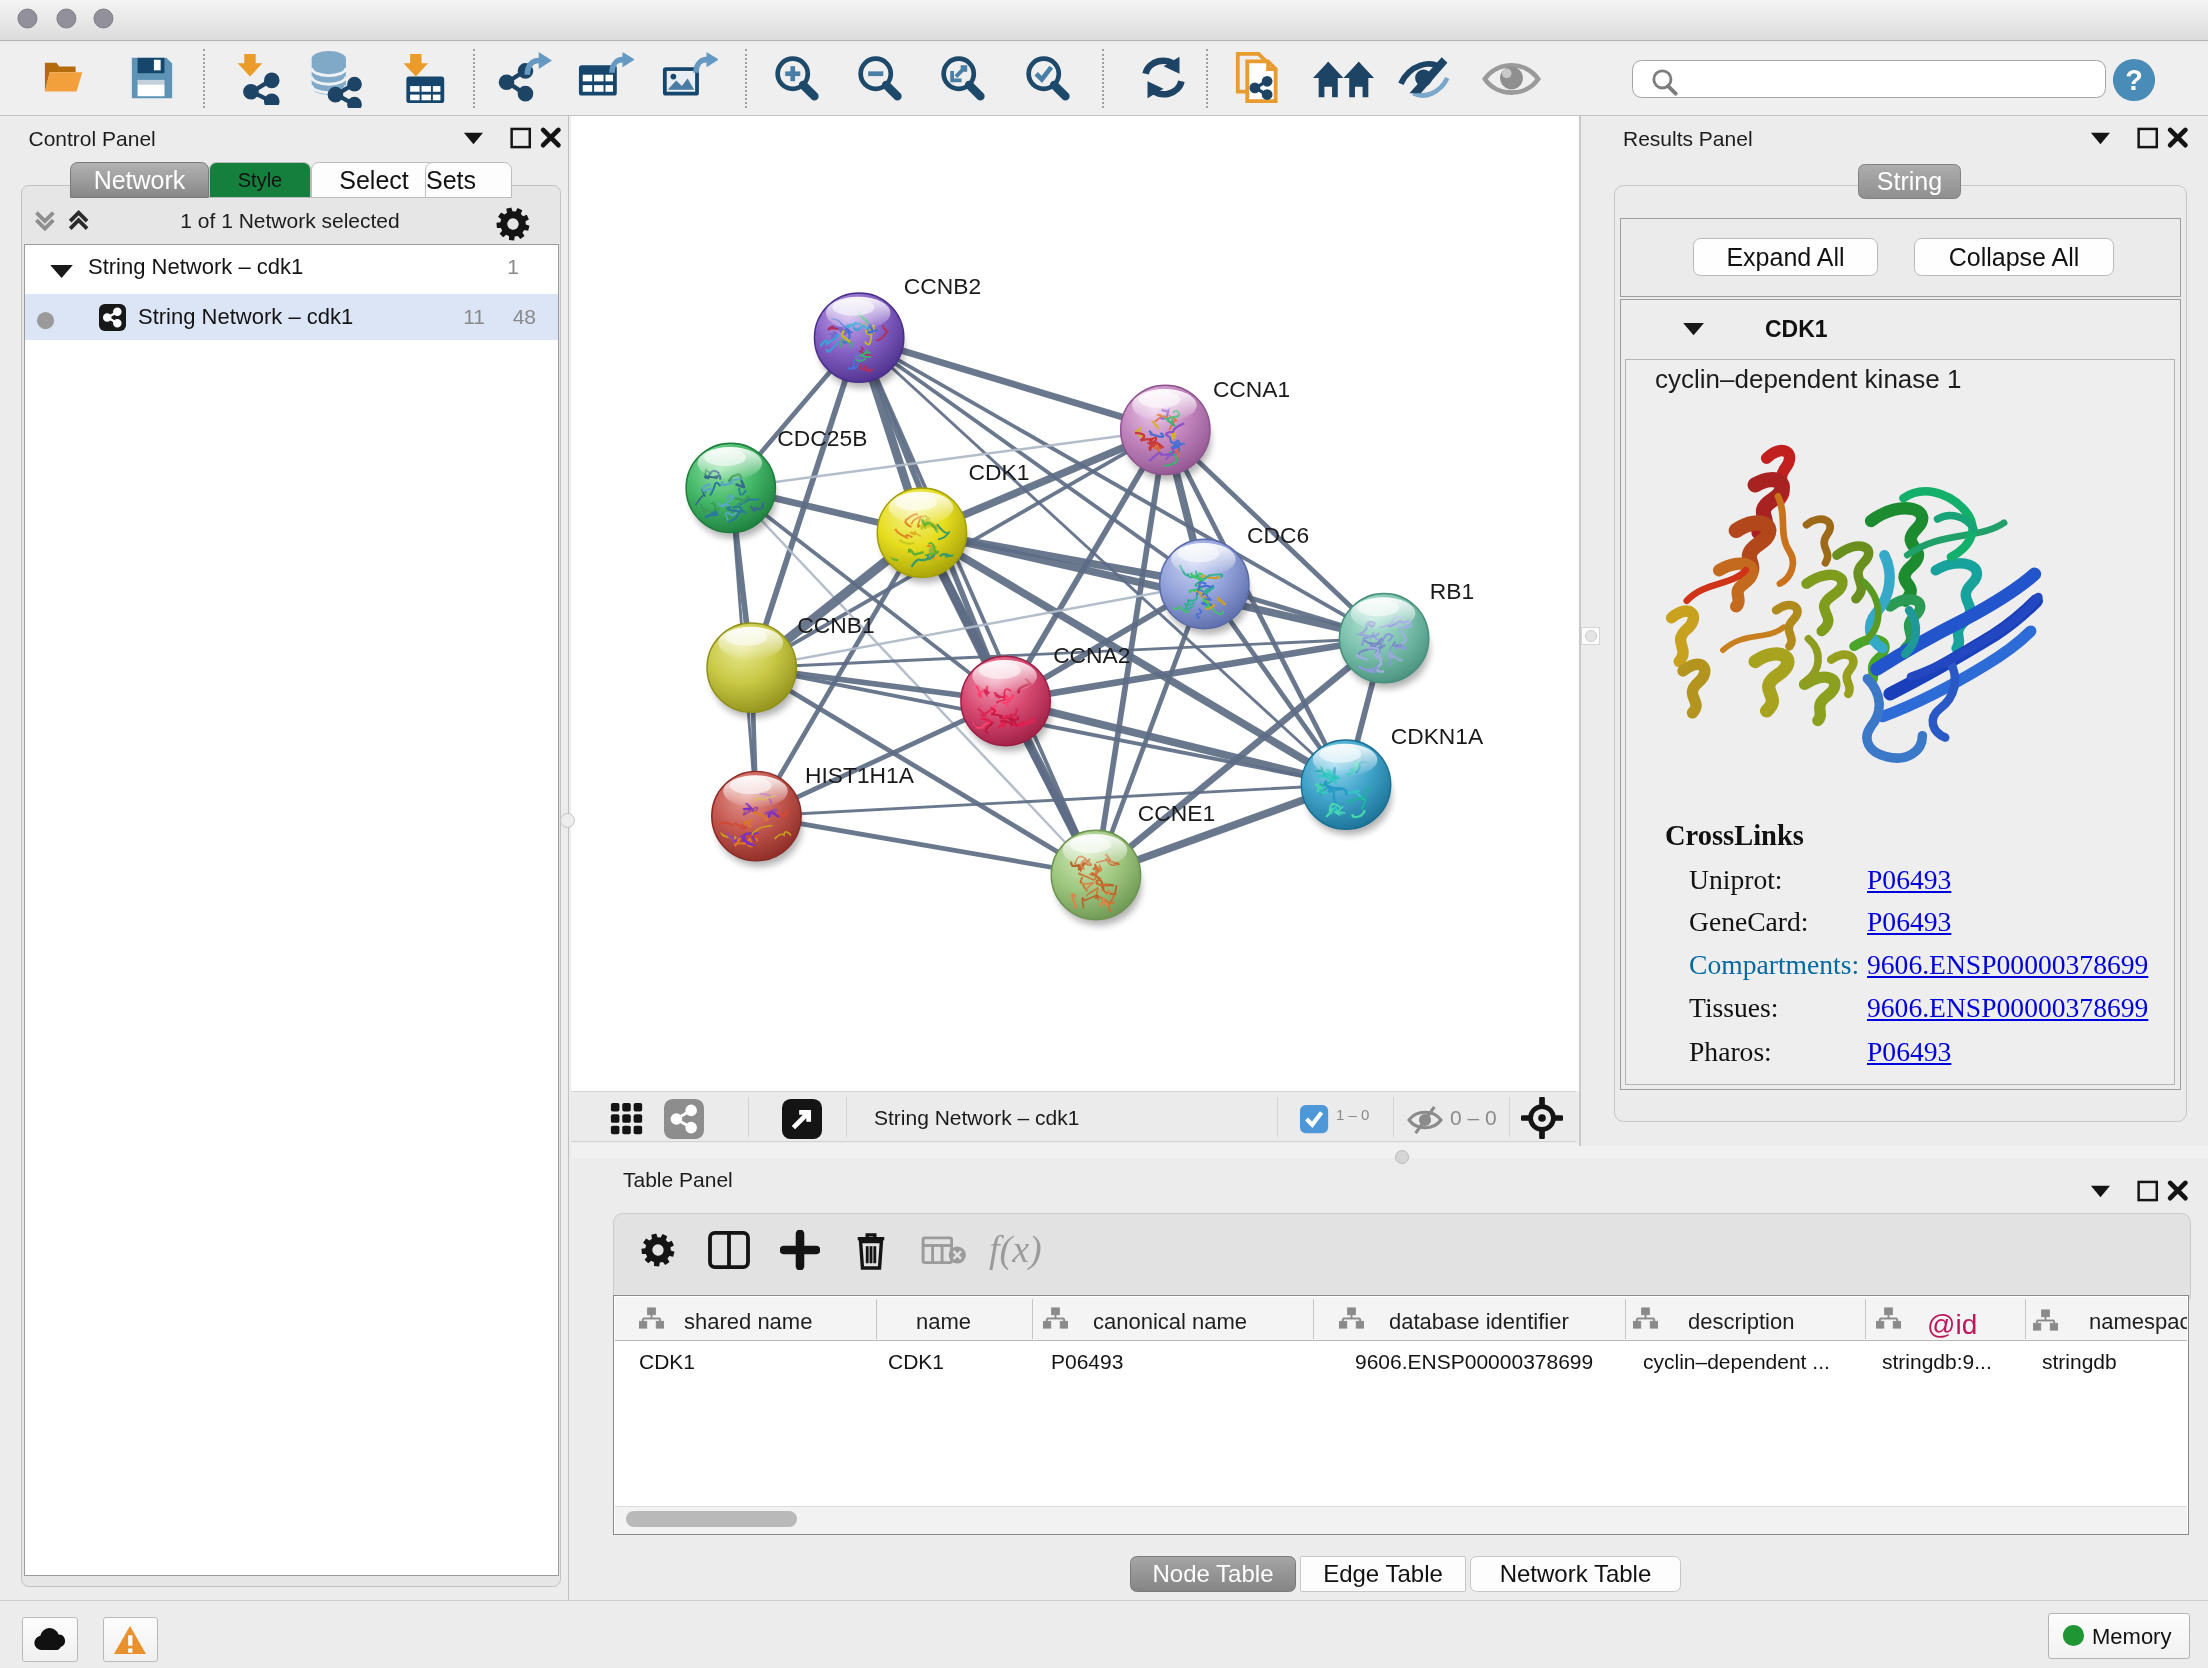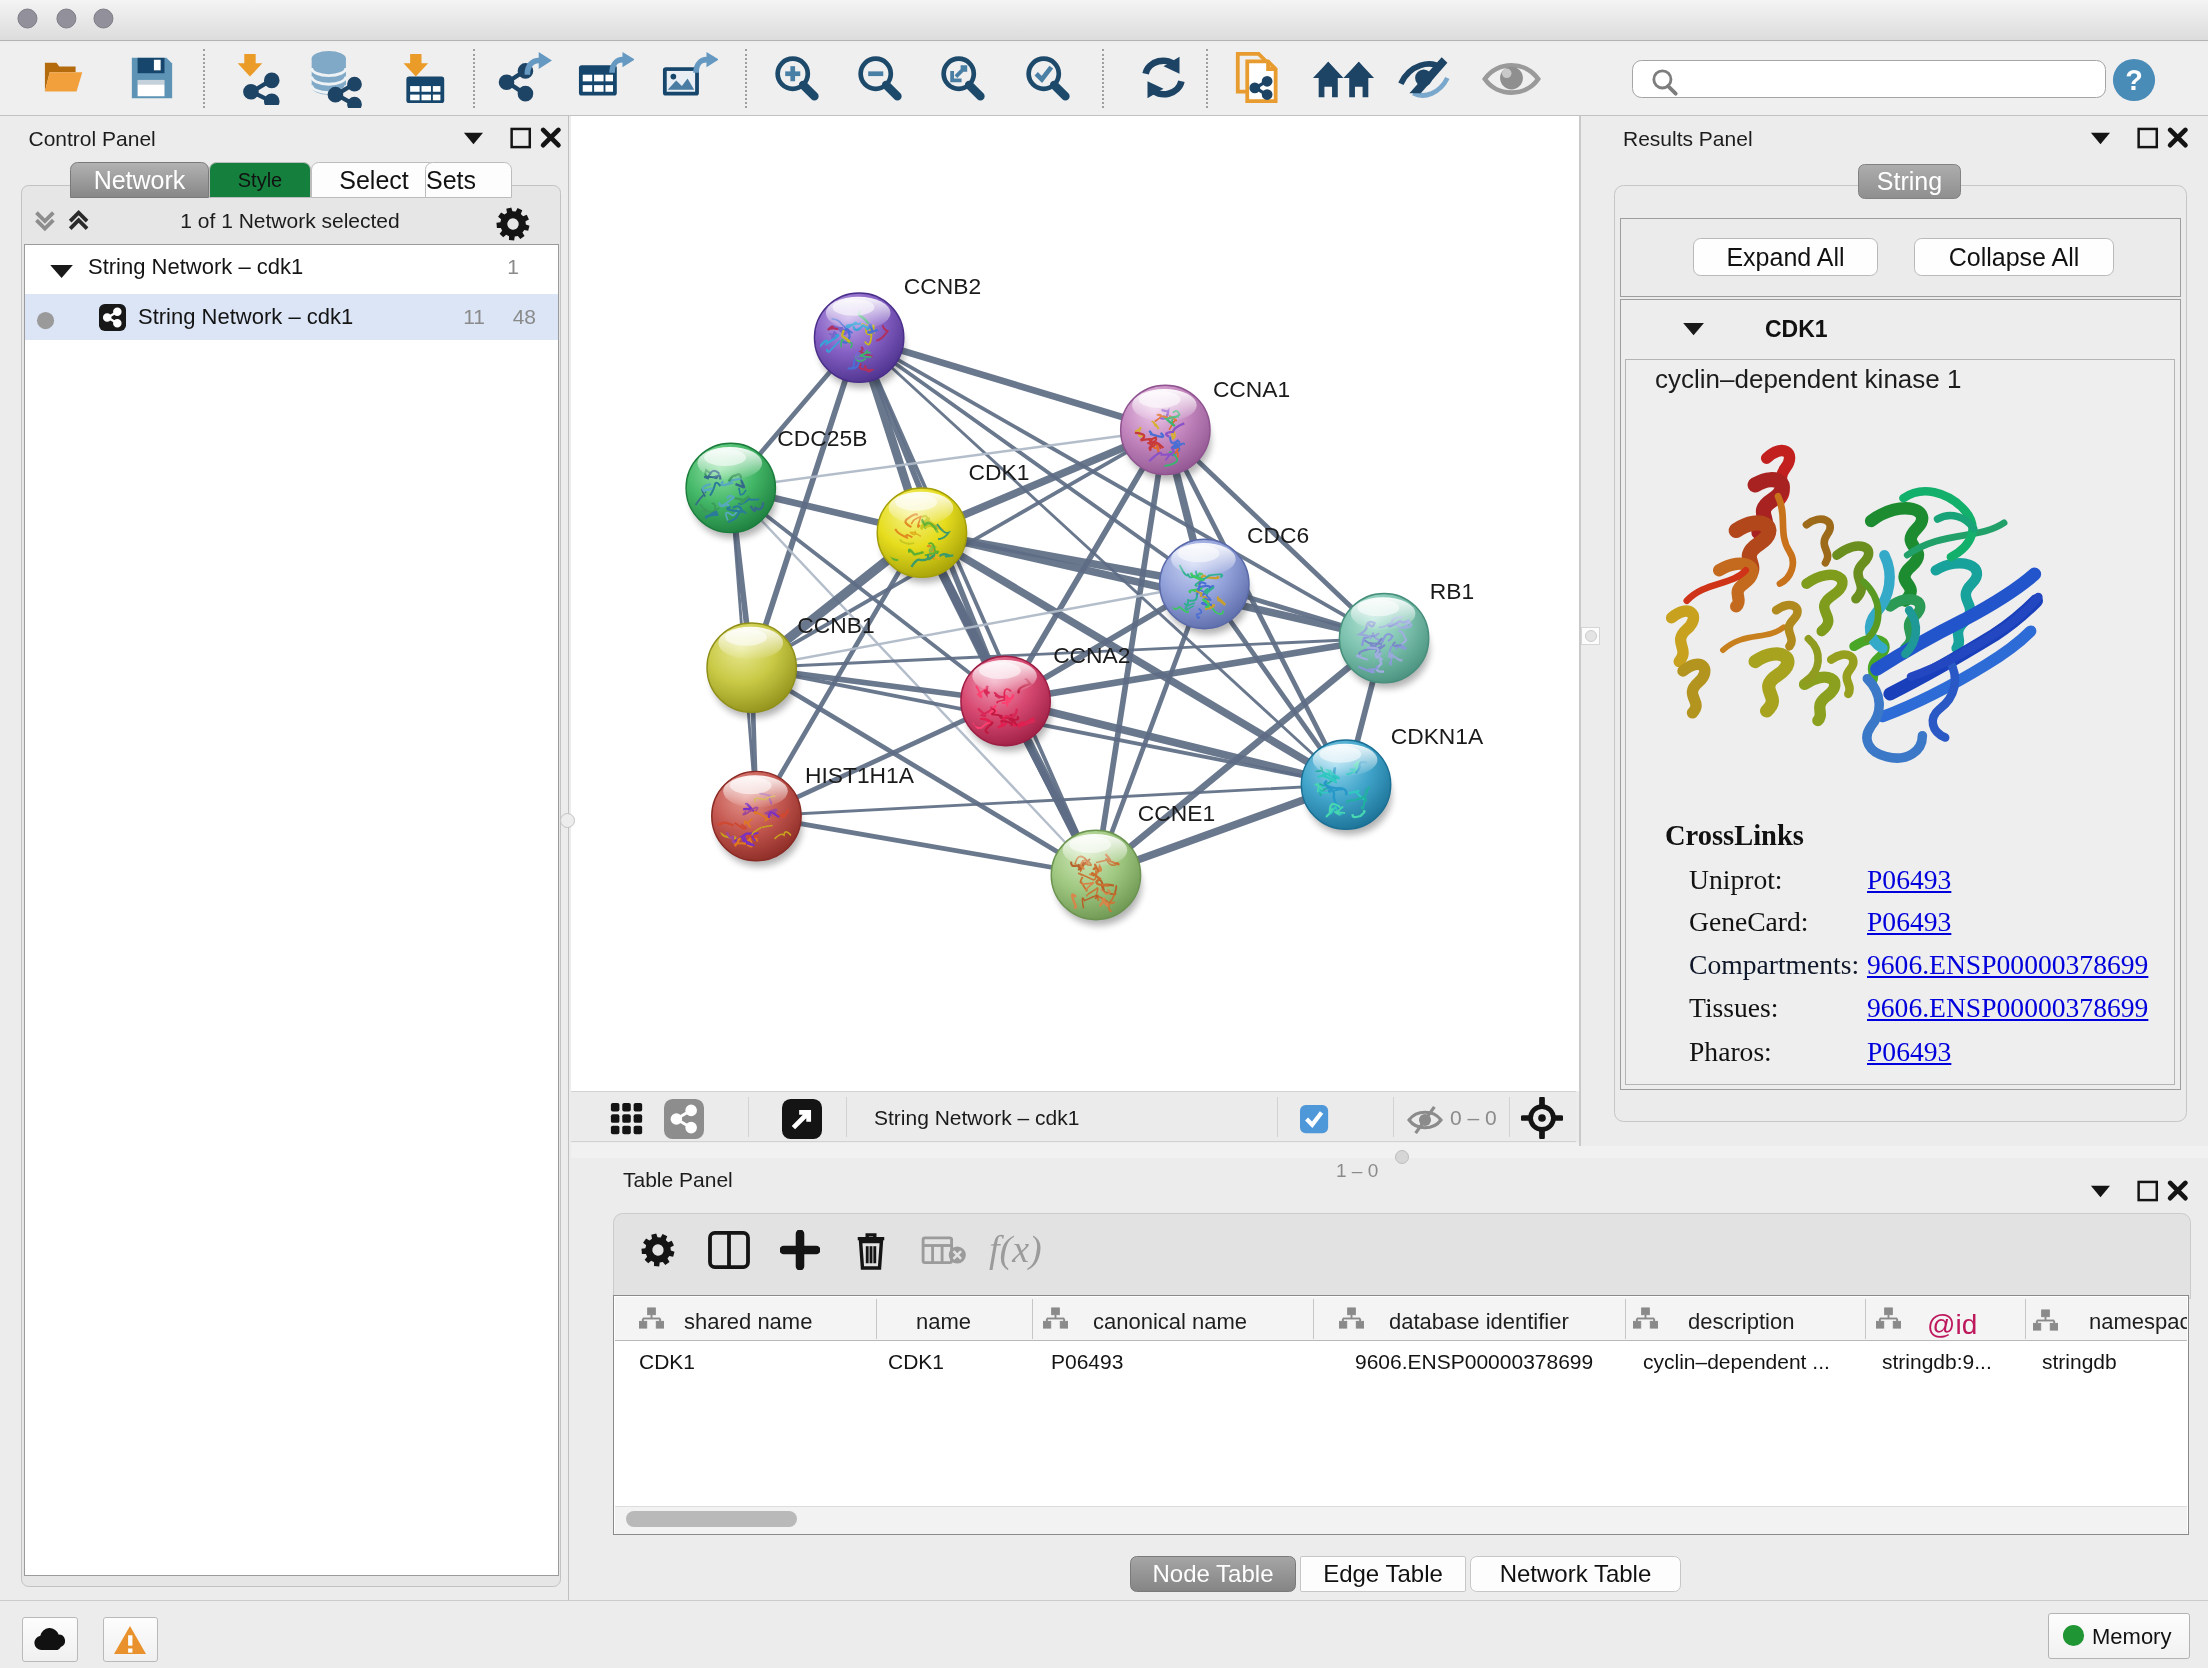--- a/index.html
+++ b/index.html
@@ -722,21 +722,21 @@
 <rect x="0" y="0" width="42" height="42" rx="9" fill="#141414"></rect>
 <path d="M12 30 L26 16 M18 14 L28 14 L28 24" stroke="#fff" stroke-width="5" fill="none"></path>
 </svg>
 <div class="abs" style="left:846px;top:1097px;width:0;height:40px;border-left:1.9px solid #d2d2d2;"></div>
 <div class="abs" style="left:874px;top:1106px;font-size:21px;color:#1a1a1a;">String Network – cdk1</div>
 <div class="abs" style="left:1277px;top:1097px;width:0;height:40px;border-left:1.9px solid #d2d2d2;"></div>
 <svg class="ic" style="left:1300px;top:1105px;" width="30" height="30" viewBox="0 0 32 32">
 <rect x="0" y="0" width="30" height="30" rx="6" fill="#4e97d9"></rect>
 <path d="M7 15 L13 21 L23 8" stroke="#fff" stroke-width="4.5" fill="none"></path>
 </svg>
-<div class="abs" style="left:1336px;top:1160px;font-size:19px;color:#8b8b8b;">1 – 0</div>
+<div class="abs" style="left:1336px;top:1106px;font-size:15px;color:#8b8b8b;">1 – 0</div>
 <div class="abs" style="left:1393px;top:1097px;width:0;height:40px;border-left:1.9px solid #d2d2d2;"></div>
 <svg class="ic" style="left:1406px;top:1105px;" width="38" height="30" viewBox="0 0 40 32">
 <path d="M3 16 C11 5 29 5 37 16 C29 27 11 27 3 16 Z" fill="none" stroke="#8b8b8b" stroke-width="3.4"></path>
 <circle cx="20" cy="16" r="6.5" fill="#8b8b8b"></circle>
 <line x1="30" y1="2" x2="10" y2="30" stroke="#8b8b8b" stroke-width="3.4"></line>
 </svg>
 <div class="abs" style="left:1450px;top:1106px;font-size:21px;color:#8b8b8b;">0 – 0</div>
 <div class="abs" style="left:1509px;top:1097px;width:0;height:40px;border-left:1.9px solid #d2d2d2;"></div>
 <svg class="ic" style="left:1521px;top:1097px;" width="42" height="42" viewBox="0 0 44 44">
 <circle cx="22" cy="22" r="12" fill="none" stroke="#141414" stroke-width="5"></circle>
@@ -818,21 +818,21 @@
 <path d="M260 250 C290 240 330 218 362 196 C378 184 388 174 394 166" stroke="#2247c0" stroke-width="9"></path>
 <path d="M288 84 C302 76 318 82 326 94" stroke="#18a478" stroke-width="8"></path>
 </g>
 </svg>
 
 <div class="abs" style="left:1665px;top:820px;font-family:'Liberation Serif',serif;font-size:28.5px;font-weight:bold;color:#111;">CrossLinks</div>
 <div class="abs" style="left:1689px;top:864px;font-family:'Liberation Serif',serif;font-size:27.6px;color:#111;">Uniprot:</div>
 <div class="abs" style="left:1867px;top:864px;font-family:'Liberation Serif',serif;font-size:27.6px;color:#0000dd;text-decoration:underline;">P06493</div>
 <div class="abs" style="left:1689px;top:906px;font-family:'Liberation Serif',serif;font-size:27.6px;color:#111;">GeneCard:</div>
 <div class="abs" style="left:1867px;top:906px;font-family:'Liberation Serif',serif;font-size:27.6px;color:#0000dd;text-decoration:underline;">P06493</div>
-<div class="abs" style="left:1689px;top:949px;font-family:'Liberation Serif',serif;font-size:27.6px;color:#0f172a;">Compartments:</div>
+<div class="abs" style="left:1689px;top:949px;font-family:'Liberation Serif',serif;font-size:27.6px;color:#0369a1;">Compartments:</div>
 <div class="abs" style="left:1867px;top:949px;font-family:'Liberation Serif',serif;font-size:27.6px;color:#0000dd;text-decoration:underline;">9606.ENSP00000378699</div>
 <div class="abs" style="left:1689px;top:992px;font-family:'Liberation Serif',serif;font-size:27.6px;color:#111;">Tissues:</div>
 <div class="abs" style="left:1867px;top:992px;font-family:'Liberation Serif',serif;font-size:27.6px;color:#0000dd;text-decoration:underline;">9606.ENSP00000378699</div>
 <div class="abs" style="left:1689px;top:1036px;font-family:'Liberation Serif',serif;font-size:27.6px;color:#111;">Pharos:</div>
 <div class="abs" style="left:1867px;top:1036px;font-family:'Liberation Serif',serif;font-size:27.6px;color:#0000dd;text-decoration:underline;">P06493</div>
 </div>
 
 <div class="abs" style="left:623px;top:1168px;font-size:21px;color:#1c1c1c;">Table Panel</div>
 <svg class="abs" style="left:2089px;top:1179px;" width="105" height="25" viewBox="0 0 110 26">
 <path d="M2 7 L22 7 L12 19 Z" fill="#141414"></path>

